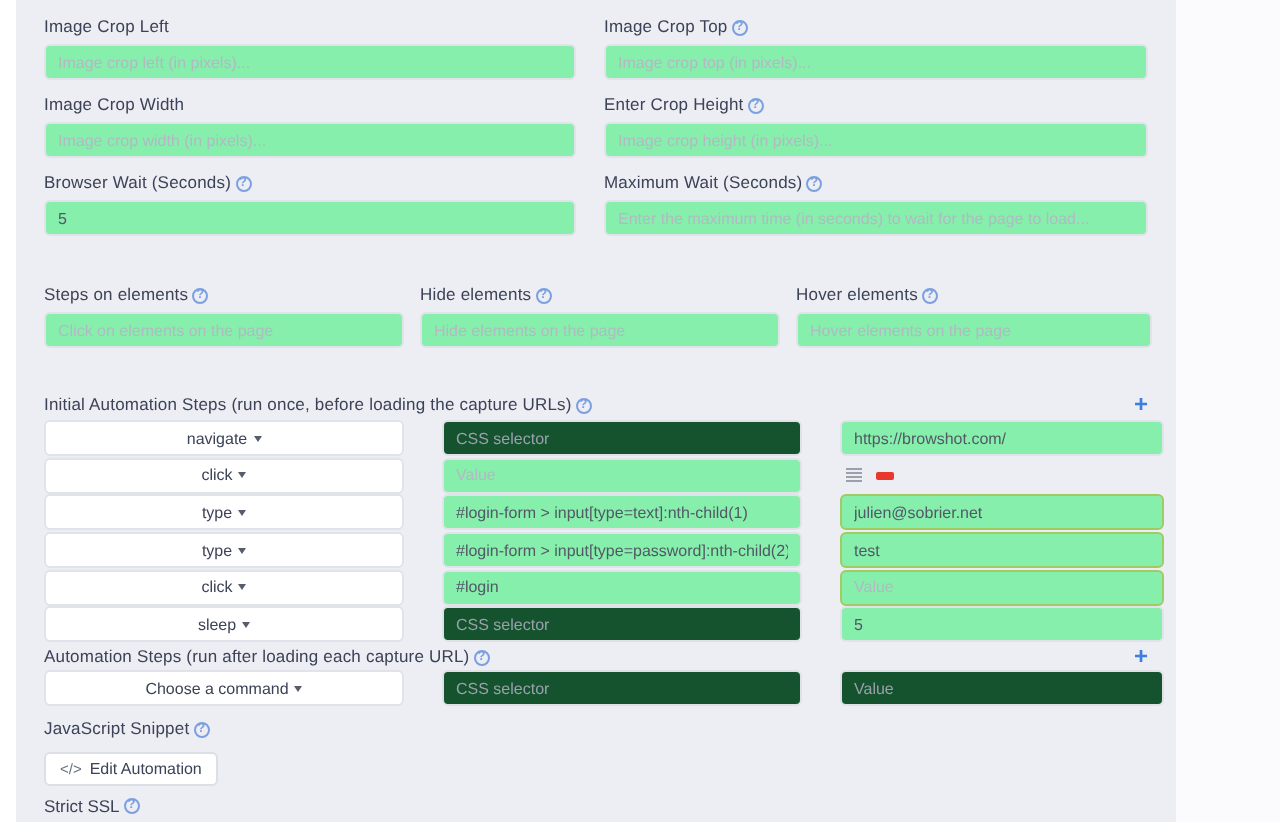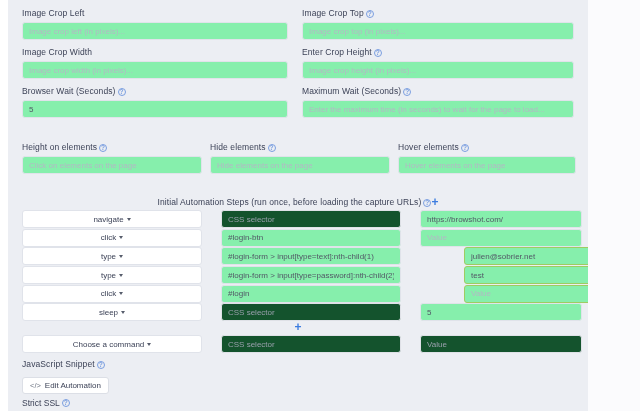--- a/index.html
+++ b/index.html
@@ -63,21 +63,21 @@
     border-radius: 3px;
     font-size: 8px;
     color: #525866;
     padding: 0 6px;
     font-family: "Liberation Sans", sans-serif;
     line-height: 16px;
   }
   .inp::placeholder { color: #b3b8c4; }
   .inp.dim { background: #14532d; border-color: #dfe1e7; color: #9aa0ad; }
   .inp.dim::placeholder { color: #9aa0ad; }
-  .inp.ok { border: 1px solid #9fcb62; margin-left: 44px; }
+  .inp.ok { border: 1px solid #9fcb62; }
 
   
   .grid2 {
     position: absolute;
     left: 14px; top: 14px;
     width: 552px;
     display: grid;
     grid-template-columns: 266px 272px;
     column-gap: 14px;
     row-gap: 0;
@@ -95,21 +95,21 @@
     column-gap: 8px;
   }
   .grid3 .lbl { margin-bottom: 3px; }
 
   
   .steps-head {
     position: absolute;
     left: 14px; width: 552px;
     display: flex;
     align-items: center;
-    justify-content: center;
+    justify-content: space-between;
   }
   .plus {
     color: #3d7de0;
     font-size: 12px;
     line-height: 9px;
     font-weight: bold;
     cursor: pointer;
     user-select: none;
   }
   .rows { position: absolute; left: 14px; width: 552px; }
@@ -234,21 +234,21 @@
         </div>
         <input class="inp" placeholder="Enter the maximum time (in seconds) to wait for the page to load..." style="">
       </div>
 
     </div>
 
     <div class="grid3">
 
       <div>
         <div class="lbl">
-          <span>Height on elements</span>
+          <span>Steps on elements</span>
           <span class="help">?</span>
         </div>
         <input class="inp" placeholder="Click on elements on the page" style="">
       </div>
 
       <div>
         <div class="lbl">
           <span>Hide elements</span>
           <span class="help">?</span>
         </div>
@@ -289,21 +289,20 @@
               <i></i>
             </div>
             <div class="minus"></div>
           </div>
         </div>
         <div class="row">
           <div class="cmd">
             <span>click</span>
             <span class="caret"></span>
           </div>
-          <input class="inp" placeholder="CSS selector" value="#login-btn" style="">
           <input class="inp" placeholder="Value" style="">
           <div class="acts">
             <div class="drag">
               <i></i>
               <i></i>
               <i></i>
               <i></i>
             </div>
             <div class="minus"></div>
           </div>
@@ -372,20 +371,24 @@
               <i></i>
               <i></i>
               <i></i>
             </div>
             <div class="minus"></div>
           </div>
         </div>
       </div>
 
     <div class="steps-head" style="top:329px">
+      <div class="lbl">
+        <span>Automation Steps (run after loading each capture URL)</span>
+        <span class="help">?</span>
+      </div>
       <span class="plus">+</span>
     </div>
 
     <div class="rows" id="after-rows" style="top:341px">
         <div class="row">
           <div class="cmd">
             <span>Choose a command</span>
             <span class="caret"></span>
           </div>
           <input class="inp dim" placeholder="CSS selector" disabled="" style="">

